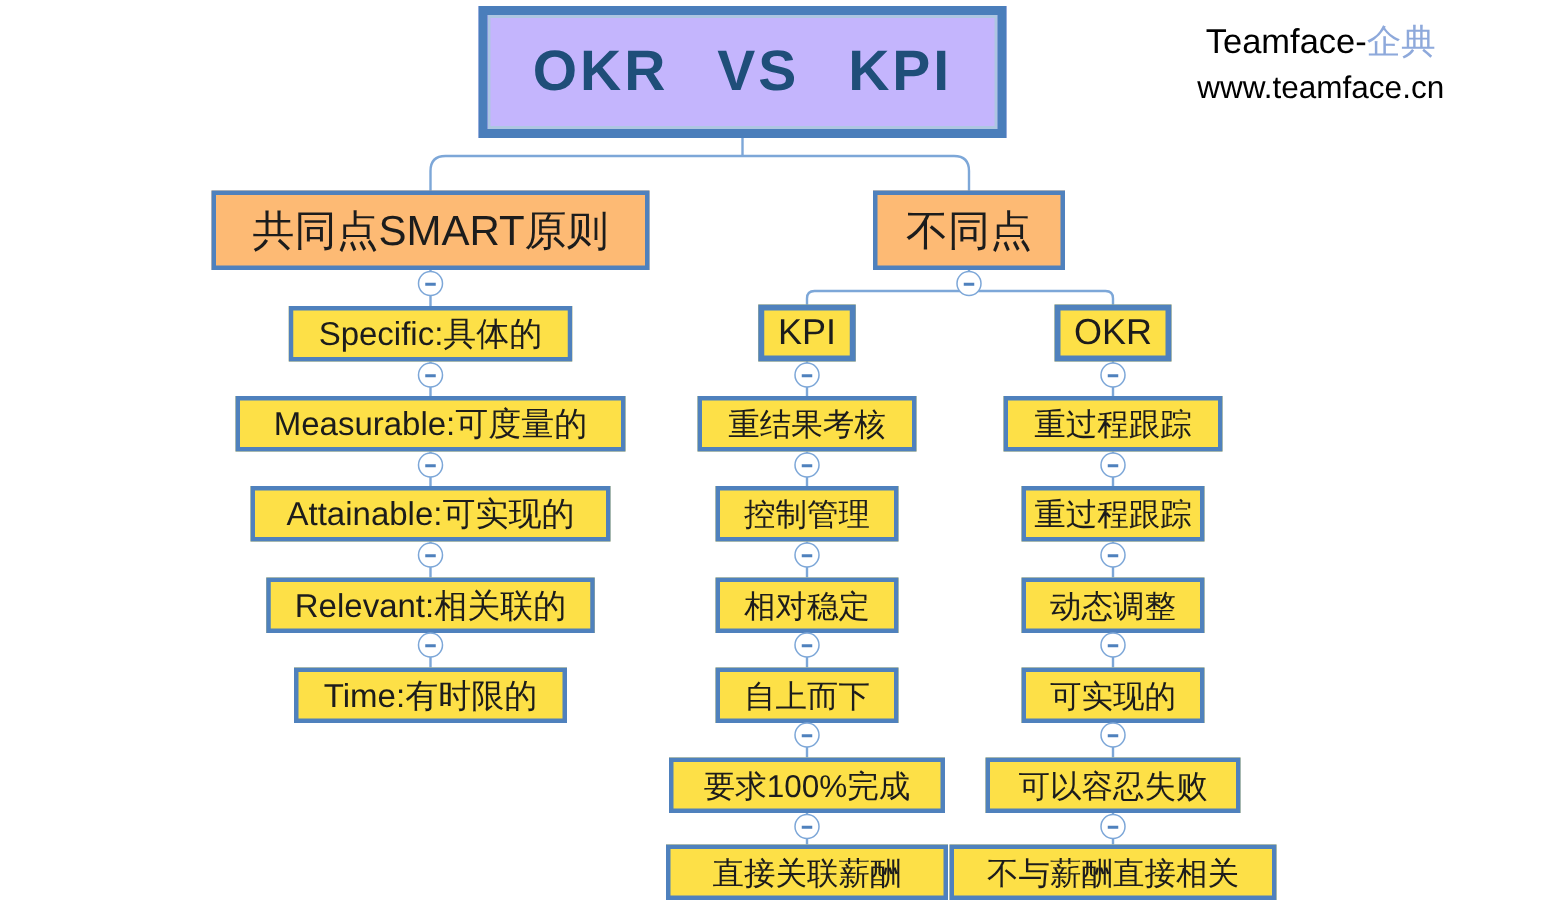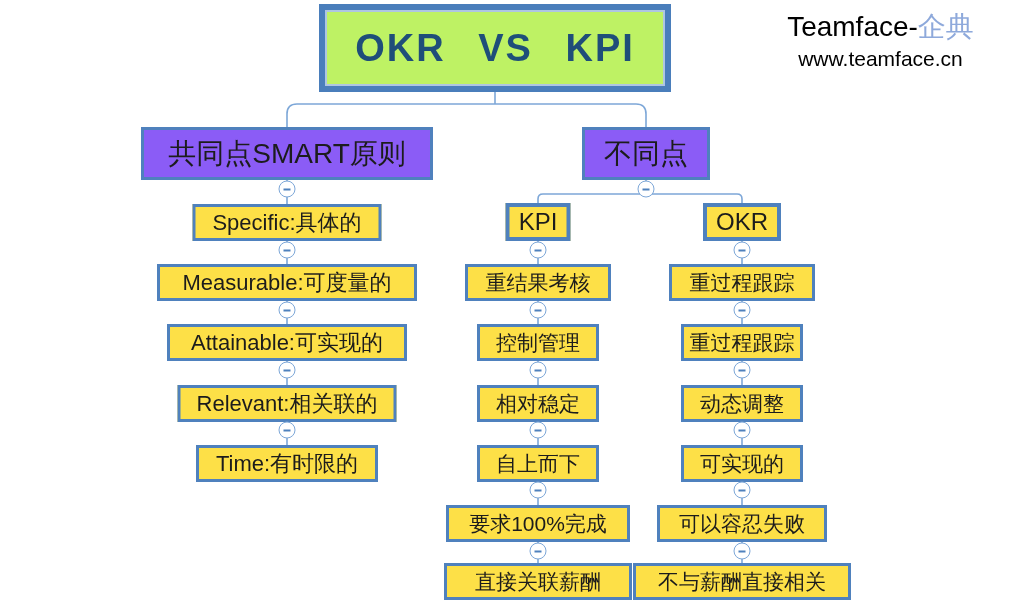--- a/index.html
+++ b/index.html
@@ -16,24 +16,24 @@
     box-sizing:border-box;
     display:flex;align-items:center;justify-content:center;
     background:#fde047;
     border:3px solid #4f81bd;
     color:#1c1c1c;
     white-space:nowrap;
     transform:translateX(-50%);
     z-index:2;
     font-size:21px;
   }
-  .node.header{background:#8b5cf6;font-size:28px;}
+  .node.header{background:#fdba74;font-size:28px;}
   .node.sub{border-width:4px;font-size:24px;font-weight:500;}
   .node.title{
-    background:#bef264;
+    background:#c4b5fd;
     border:6px solid #4a7ebb;
     box-shadow:inset 0 0 0 2px #aec6e2;
     color:#1f4e79;
     font-size:38px;font-weight:bold;
     letter-spacing:2px;word-spacing:20px;
   }
   .node.en{font-size:22px;}
   .toggle{
     position:absolute;
     width:15px;height:15px;
@@ -42,21 +42,21 @@
     background:#ffffff;
     transform:translate(-50%,-50%);
     z-index:3;
     display:flex;align-items:center;justify-content:center;
   }
   .minus-icon{display:block;width:7px;height:2px;background:#4f81bd;}
   .logo{
     position:absolute;left:763px;top:8px;width:235px;
     text-align:center;z-index:2;color:#000000;
   }
-  .logo .brand{font-size:28px;line-height:38px;}
+  .logo .brand{font-size:23px;line-height:38px;}
   .logo .brand .accent{color:#8ea9db;}
   .logo .url{font-size:21px;line-height:26px;}
 </style>
 </head>
 <body>
 
 <div class="canvas">
 
   <svg class="connectors" width="1027" height="605" viewBox="0 0 1027 605">
     <g fill="none" stroke="#7da7d8" stroke-width="1.6">

